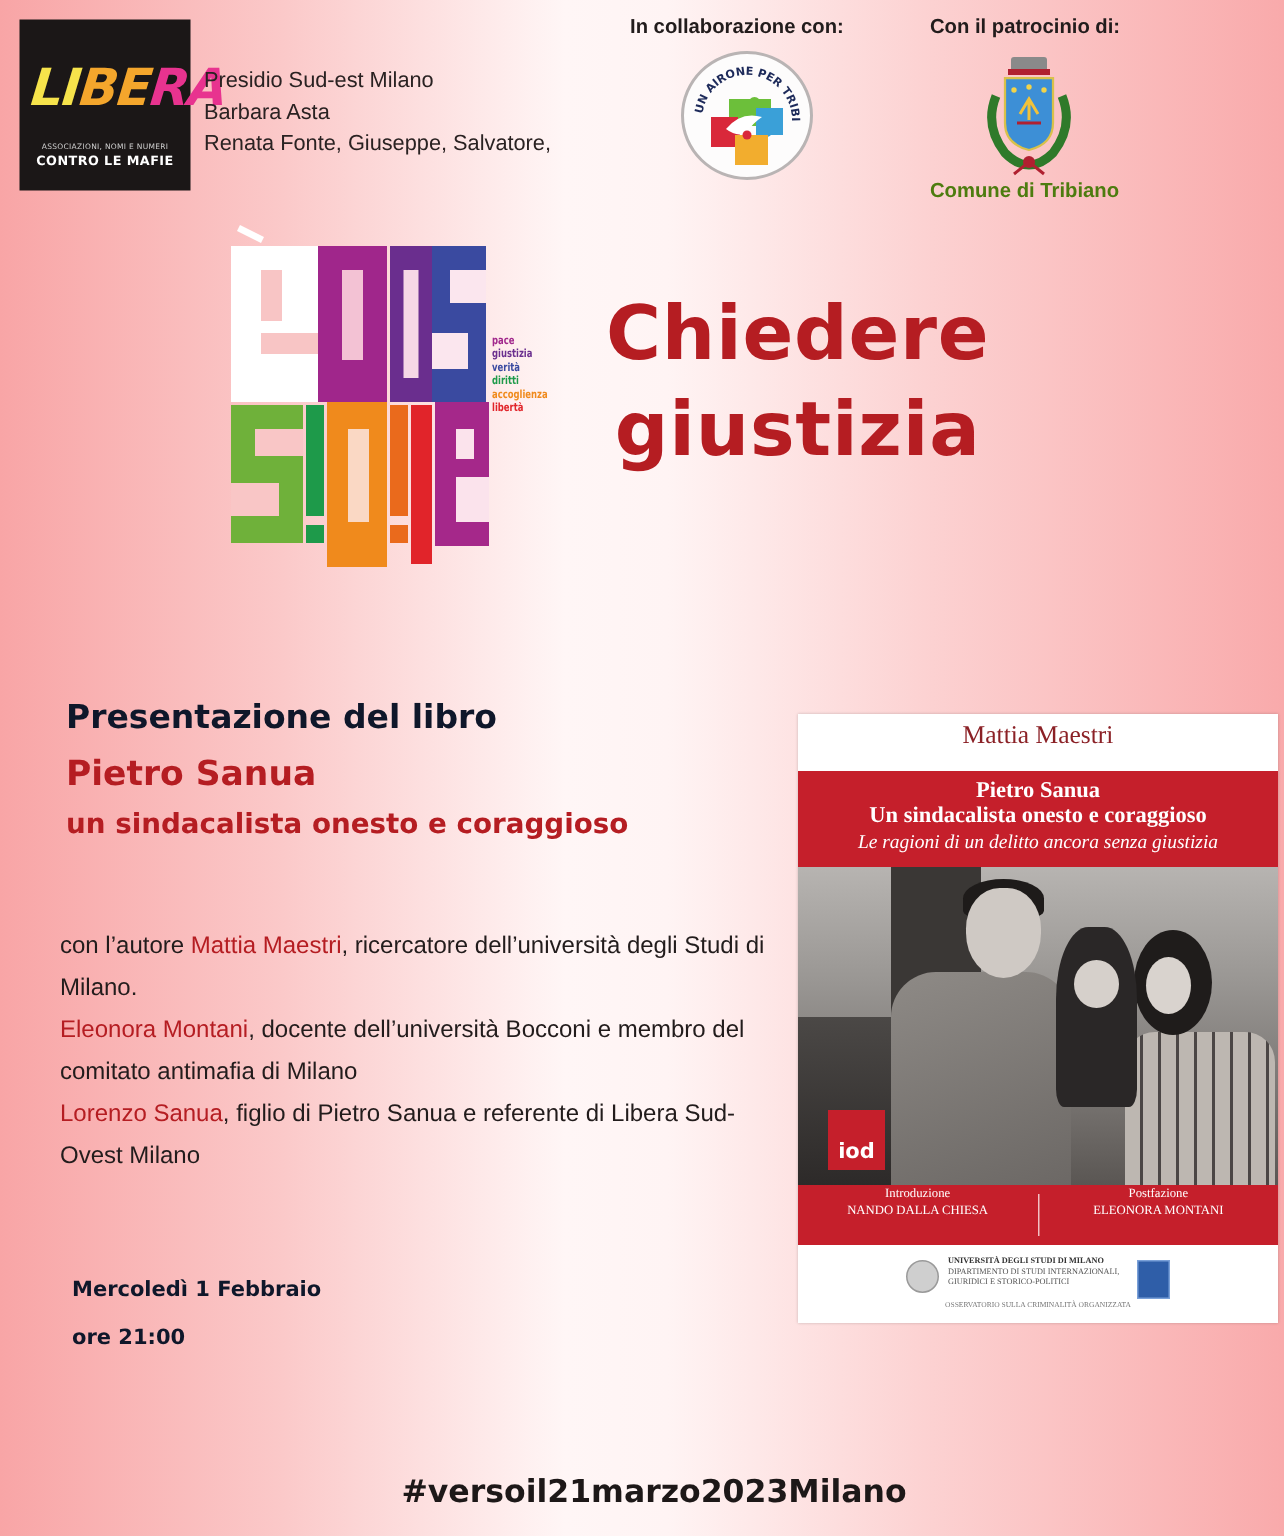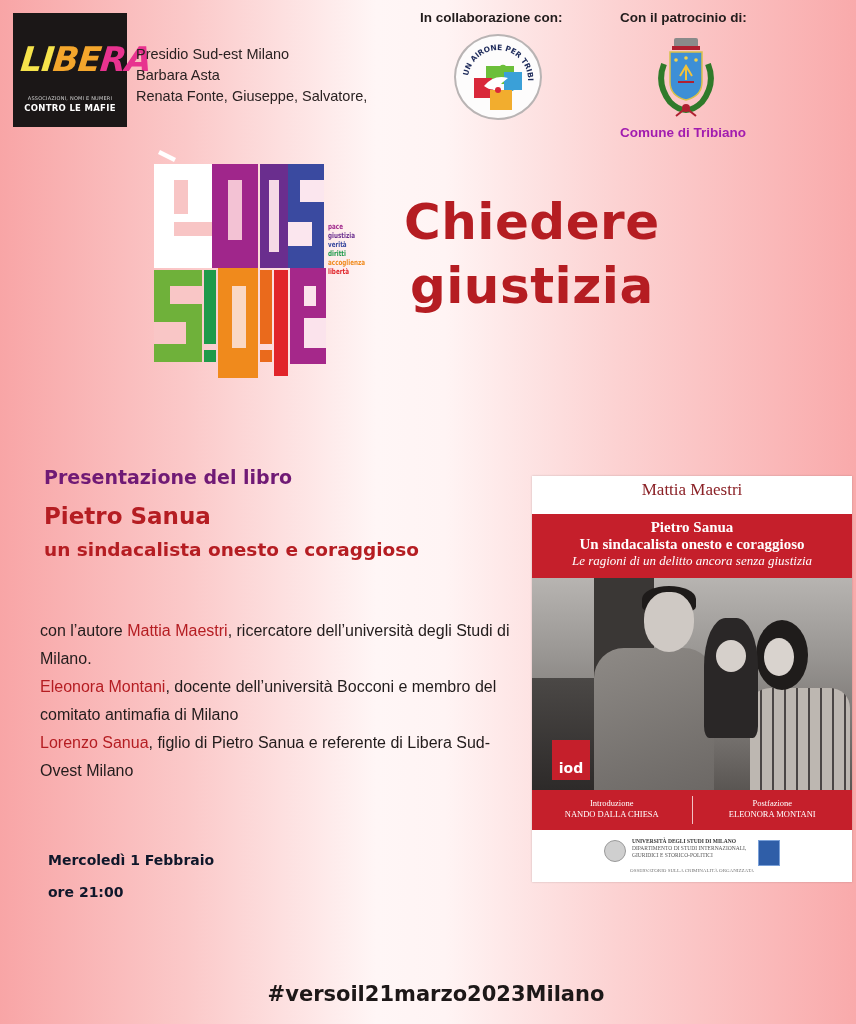--- a/index.html
+++ b/index.html
@@ -48,40 +48,40 @@
     .airone-logo {
       left: 454px; top: 34px; width: 88px; height: 86px;
       border-radius: 50%; background: #fdfcfc; border: 2px solid #b9b4b4;
     }
     .patrocinio-label {
       left: 620px; top: 10px; font-size: 13.5px; font-weight: bold; color: #221c1c;
       font-family: "Liberation Sans", sans-serif;
     }
     .stemma { left: 654px; top: 36px; width: 64px; height: 82px; }
     .comune-label {
-      left: 620px; top: 125px; font-size: 13.5px; font-weight: bold; color: #a21caf;
+      left: 620px; top: 119px; font-size: 13.5px; font-weight: bold; color: #4d7c0f;
       font-family: "Liberation Sans", sans-serif;
     }
 
     
     .epossibile { left: 154px; top: 150px; width: 230px; height: 228px; }
     .ep-taglines {
       position: absolute; left: 174px; top: 72px;
       font-family: "DejaVu Sans", sans-serif; font-size: 7.5px; line-height: 9px;
       font-weight: bold; transform: scaleX(0.75); transform-origin: left top;
     }
 
     .main-title {
       left: 404px; top: 190px;
       font-family: "DejaVu Sans", sans-serif; font-weight: bold;
       font-size: 50px; line-height: 64px; color: #b51d22; letter-spacing: 0.5px; text-align: center;
     }
 
     .presentazione {
-      left: 44px; top: 466px; font-size: 19px; font-weight: bold; color: #701a75;
+      left: 44px; top: 466px; font-size: 22px; font-weight: bold; color: #0f172a;
       font-family: "DejaVu Sans", sans-serif;
     }
     .book-title {
       left: 44px; top: 503px; font-size: 23px; font-weight: bold; color: #b51d22;
       font-family: "DejaVu Sans", sans-serif;
     }
     .book-subtitle {
       left: 44px; top: 539px; font-size: 18.5px; font-weight: bold; color: #b51d22;
       font-family: "DejaVu Sans", sans-serif;
     }
@@ -129,21 +129,21 @@
       position: absolute; left: 20px; top: 162px; width: 38px; height: 40px;
       background: #c51f2b; color: #fff; font-size: 14px; font-weight: bold;
       display:flex; align-items:flex-end; justify-content:center; padding-bottom: 4px;
       font-family: "DejaVu Sans", sans-serif;
     }
     .bc-credits {
       position: absolute; left: 0; right: 0; top: 314px; height: 40px;
       background: #c51f2b; display: flex; color: #fff;
       font-family: "Liberation Serif", serif; font-size: 8.5px; text-align: center;
     }
-    .bc-credits .col { flex: 1; padding-top: 8px; line-height: 11px; }
+    .bc-credits .col { flex: 1; line-height: 11px; }
     .bc-credits .sep { width: 1px; background: #f2c1c4; margin: 6px 0; }
     .bc-uni {
       position: absolute; left: 0; right: 0; top: 354px; height: 52px;
     }
     .uni-seal { position:absolute; left: 72px; top: 10px; width: 22px; height: 22px; border-radius:50%; background:#cfcfcf; border:1px solid #9a9a9a; }
     .uni-text { position:absolute; left: 100px; top: 8px; font-family:"Liberation Serif", serif; font-size: 5.5px; line-height: 7px; color:#555; }
     .uni-text .b { color:#333; font-weight: bold; }
     .uni-sq { position:absolute; left: 226px; top: 10px; width: 22px; height: 26px; background: #2f5ea8; border: 1px solid #7aa0d8; }
     .uni-foot { position:absolute; left: 0; right: 0; top: 38px; text-align:center; font-family:"Liberation Serif", serif; font-size: 5px; color:#777; }
 

